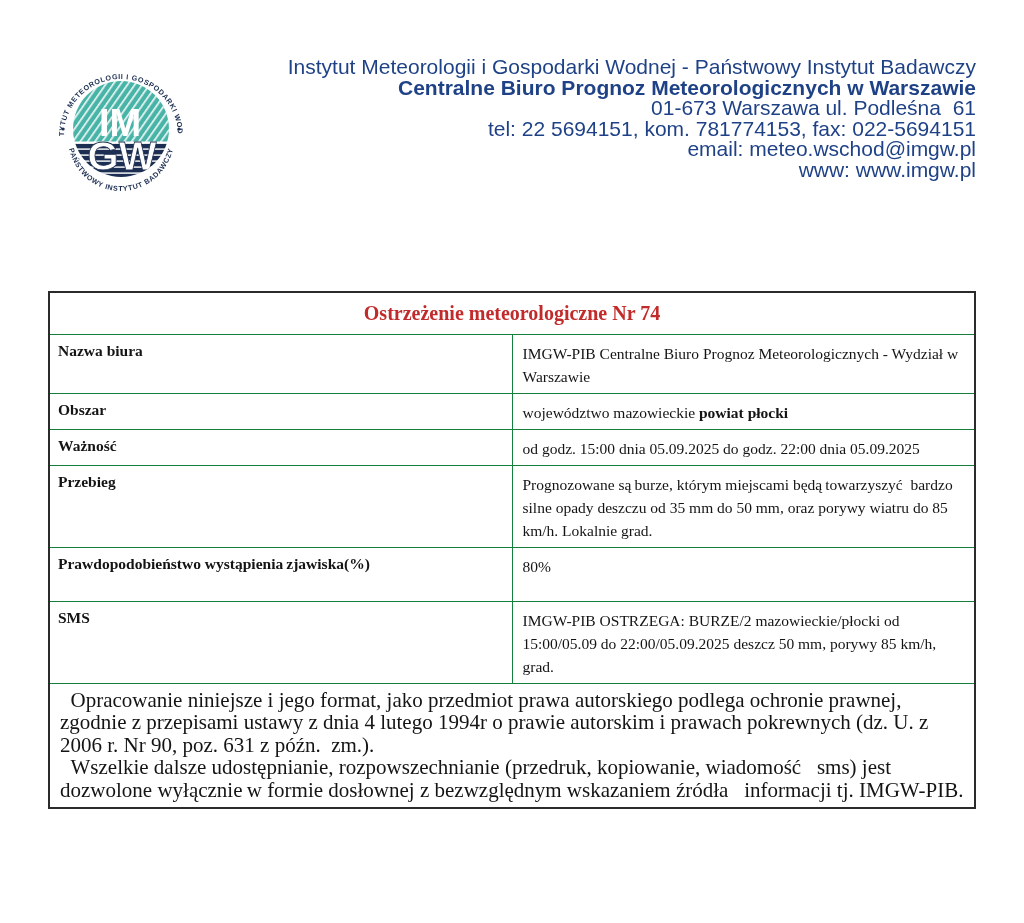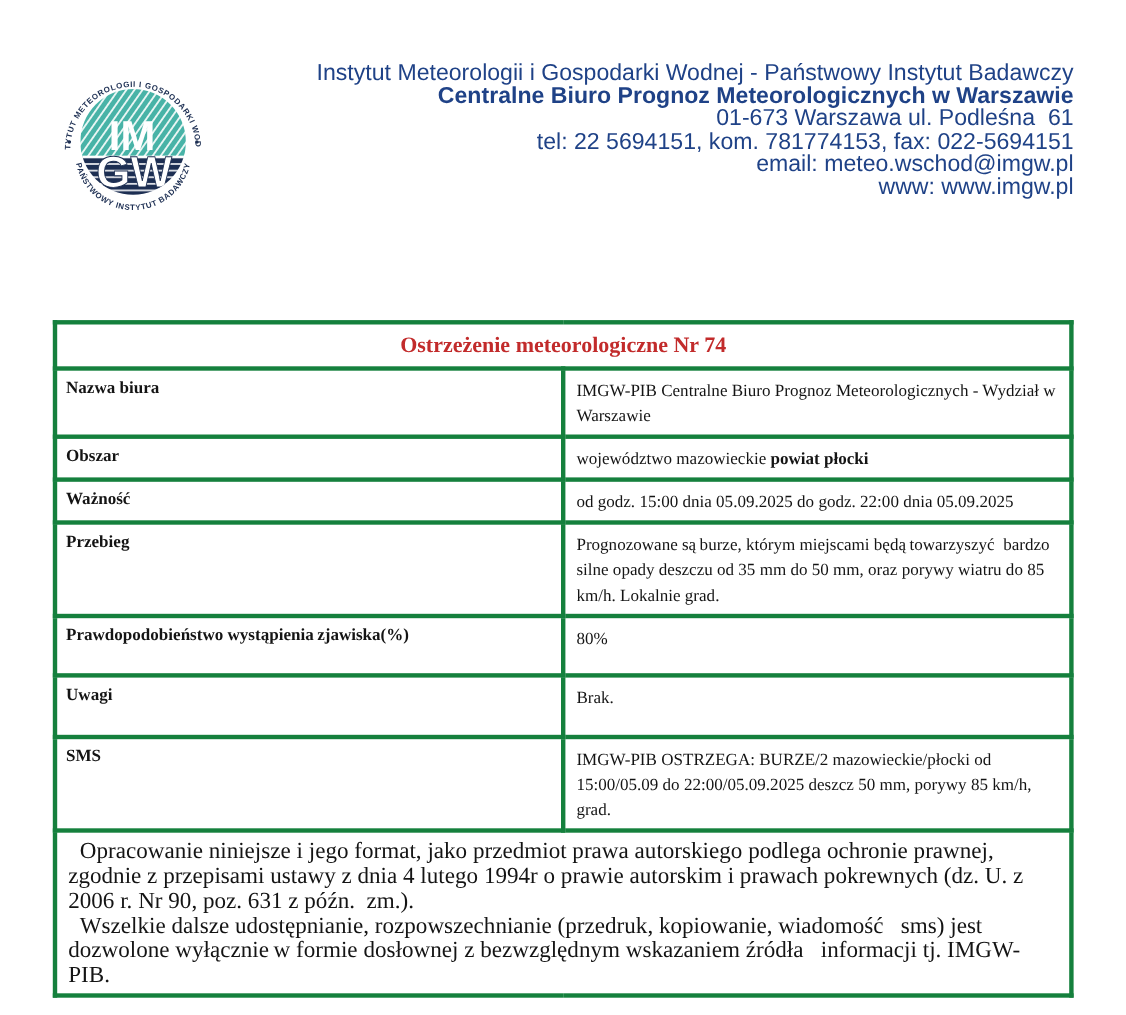--- a/index.html
+++ b/index.html
@@ -43,21 +43,21 @@
     top: 291px;
     left: 48px;
     width: 928px;
     border-collapse: collapse;
     table-layout: fixed;
     font-family: "Liberation Serif", serif;
     font-size: 15.5px;
     color: #141414;
   }
   .warning-table td {
-    border: 4px solid #15803d;
+    border: 1px solid #15803d;
     vertical-align: top;
     white-space: pre-wrap;
   }
   .warning-table { border: 2px solid #2b2b2b; }
   .title-row td {
     height: 42px;
     text-align: center;
     vertical-align: middle;
     font-weight: bold;
     font-size: 20px;
@@ -158,24 +158,20 @@
         </tr>
         <tr>
           <td class="cell label">Przebieg</td>
           <td class="cell value">Prognozowane są burze, którym miejscami będą towarzyszyć  bardzo silne opady deszczu od 35 mm do 50 mm, oraz porywy wiatru do 85 km/h. Lokalnie grad.</td>
         </tr>
         <tr>
           <td class="cell label">Prawdopodobieństwo wystąpienia zjawiska(%)</td>
           <td class="cell value">80%</td>
         </tr>
         <tr>
-          <td class="cell label">Uwagi</td>
-          <td class="cell value">Brak.</td>
-        </tr>
-        <tr>
           <td class="cell label">SMS</td>
           <td class="cell value">IMGW-PIB OSTRZEGA: BURZE/2 mazowieckie/płocki od 15:00/05.09 do 22:00/05.09.2025 deszcz 50 mm, porywy 85 km/h, grad.</td>
         </tr>
       </tbody>
     <tbody id="tb-foot">
       <tr class="foot-row">
         <td colspan="2" id="foot-cell"><div class="foot-par">  Opracowanie niniejsze i jego format, jako przedmiot prawa autorskiego podlega ochronie prawnej, zgodnie z przepisami ustawy z dnia 4 lutego 1994r o prawie autorskim i prawach pokrewnych (dz. U. z 2006 r. Nr 90, poz. 631 z późn.  zm.).</div><div class="foot-par">  Wszelkie dalsze udostępnianie, rozpowszechnianie (przedruk, kopiowanie, wiadomość   sms) jest dozwolone wyłącznie w formie dosłownej z bezwzględnym wskazaniem źródła   informacji tj. IMGW-PIB.</div></td>
       </tr>
     </tbody>
   </table>

